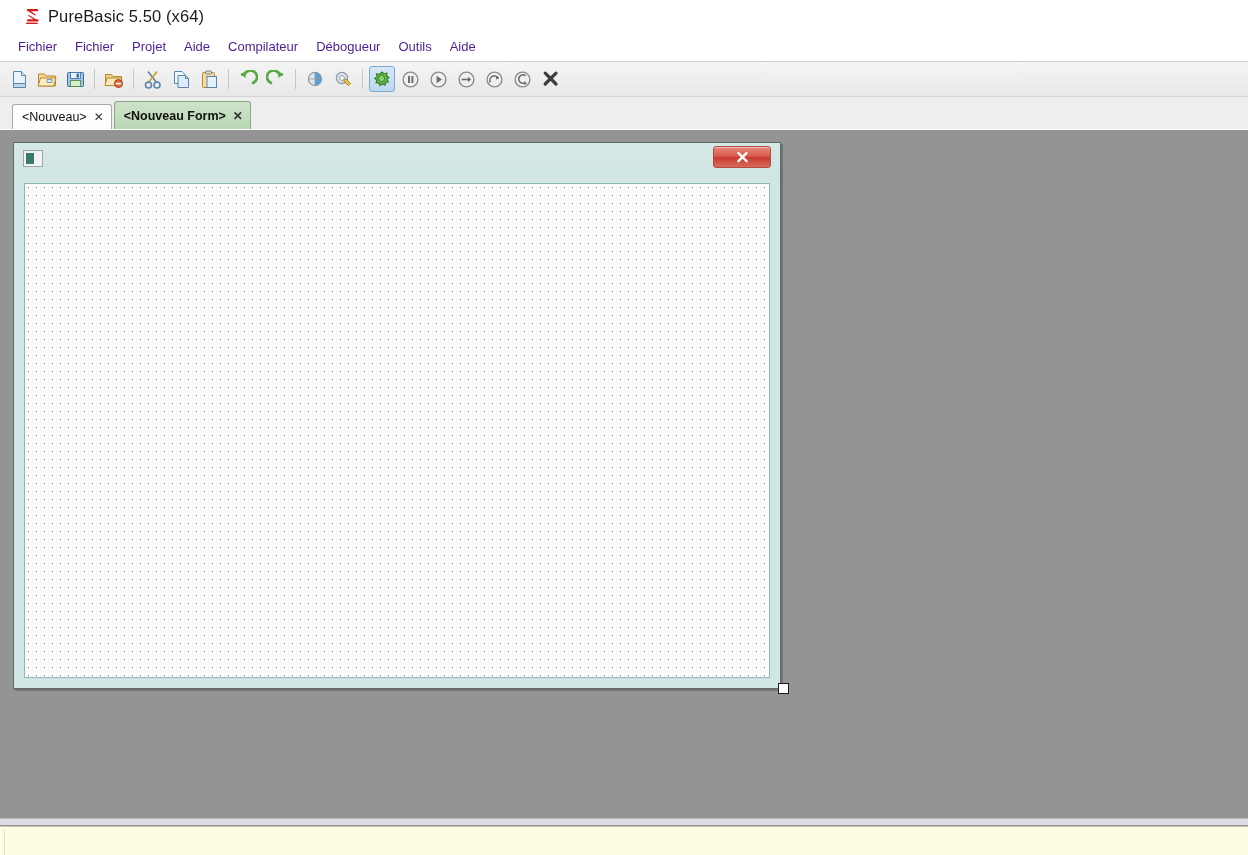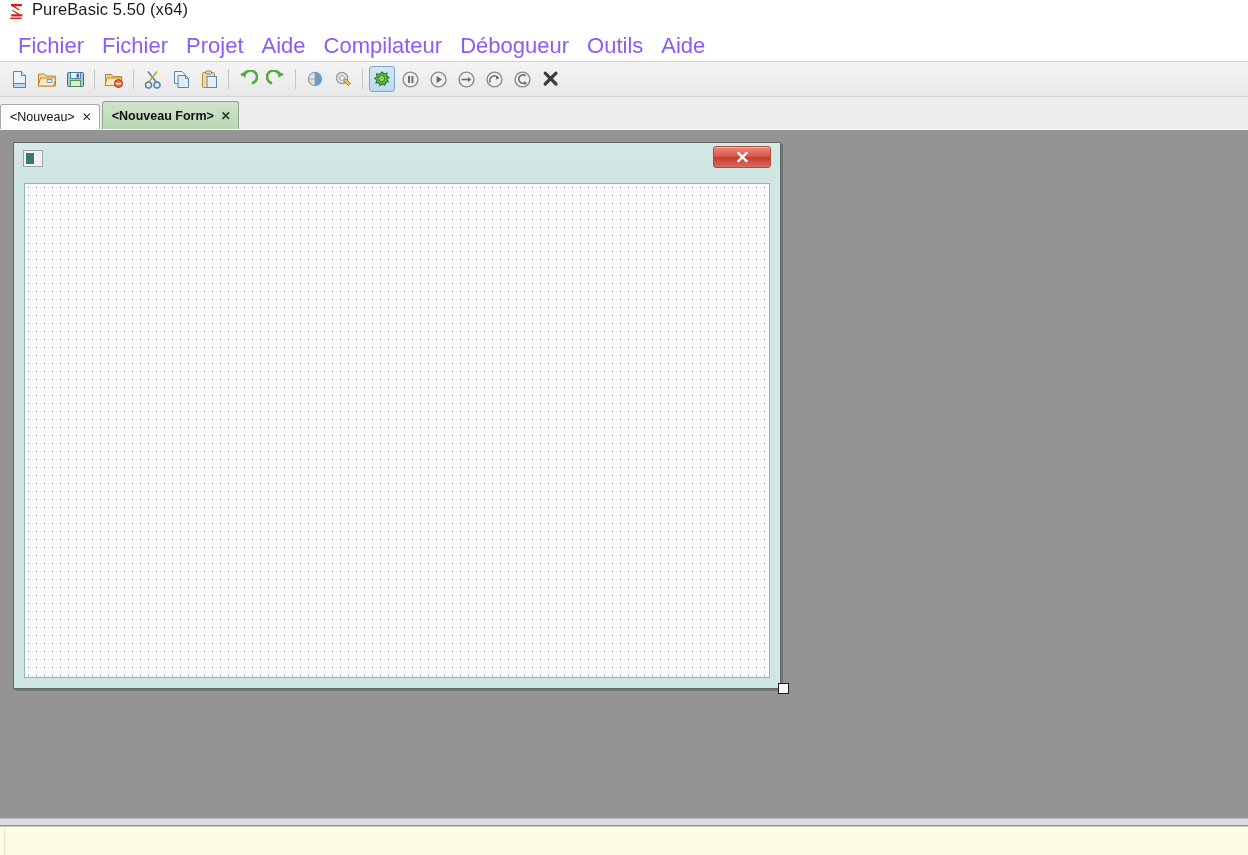--- a/index.html
+++ b/index.html
@@ -9,22 +9,23 @@
     overflow: hidden;
     background: #ffffff;
     font-family: "Liberation Sans", sans-serif;
   }
 
   
   #titlebar {
     height: 32px;
     background: #ffffff;
     display: flex;
-    align-items: flex-start;
+    align-items: center;
     padding-left: 6px;
+    margin-left: 16px;
   }
   #app-logo {
     width: 20px; height: 22px;
     display: flex; align-items: center; justify-content: center;
     margin-right: 6px;
   }
   #app-logo svg { display: block; }
   #app-title {
     font-size: 16.5px;
     color: #1b1b1b;
@@ -34,22 +35,22 @@
   
   #menubar {
     height: 30px;
     background: #ffffff;
     display: flex;
     align-items: center;
     padding-left: 9px;
     border-bottom: 1px solid #cfcfcf;
   }
   .menu-item {
-    font-size: 22px;
-    color: #8b5cf6;
+    font-size: 13px;
+    color: #4c1d95;
     padding: 2px 9px 3px 9px;
     cursor: default;
     white-space: nowrap;
   }
 
   
   #toolbar {
     height: 35px;
     background: linear-gradient(to bottom, #f4f4f4 0%, #eeeeee 55%, #e8e8e8 100%);
     display: flex;
@@ -73,21 +74,21 @@
     background: #c6c6c6;
     margin: 0 5px;
   }
 
   
   #tabbar {
     height: 32px;
     background: #eeeeee;
     display: flex;
     align-items: flex-end;
-    padding-left: 0;
+    padding-left: 12px;
     position: relative;
   }
   .tab {
     height: 25px;
     display: flex;
     align-items: center;
     padding: 0 7px 0 9px;
     font-size: 12.5px;
     font-family: "Liberation Sans", sans-serif;
     color: #111;

